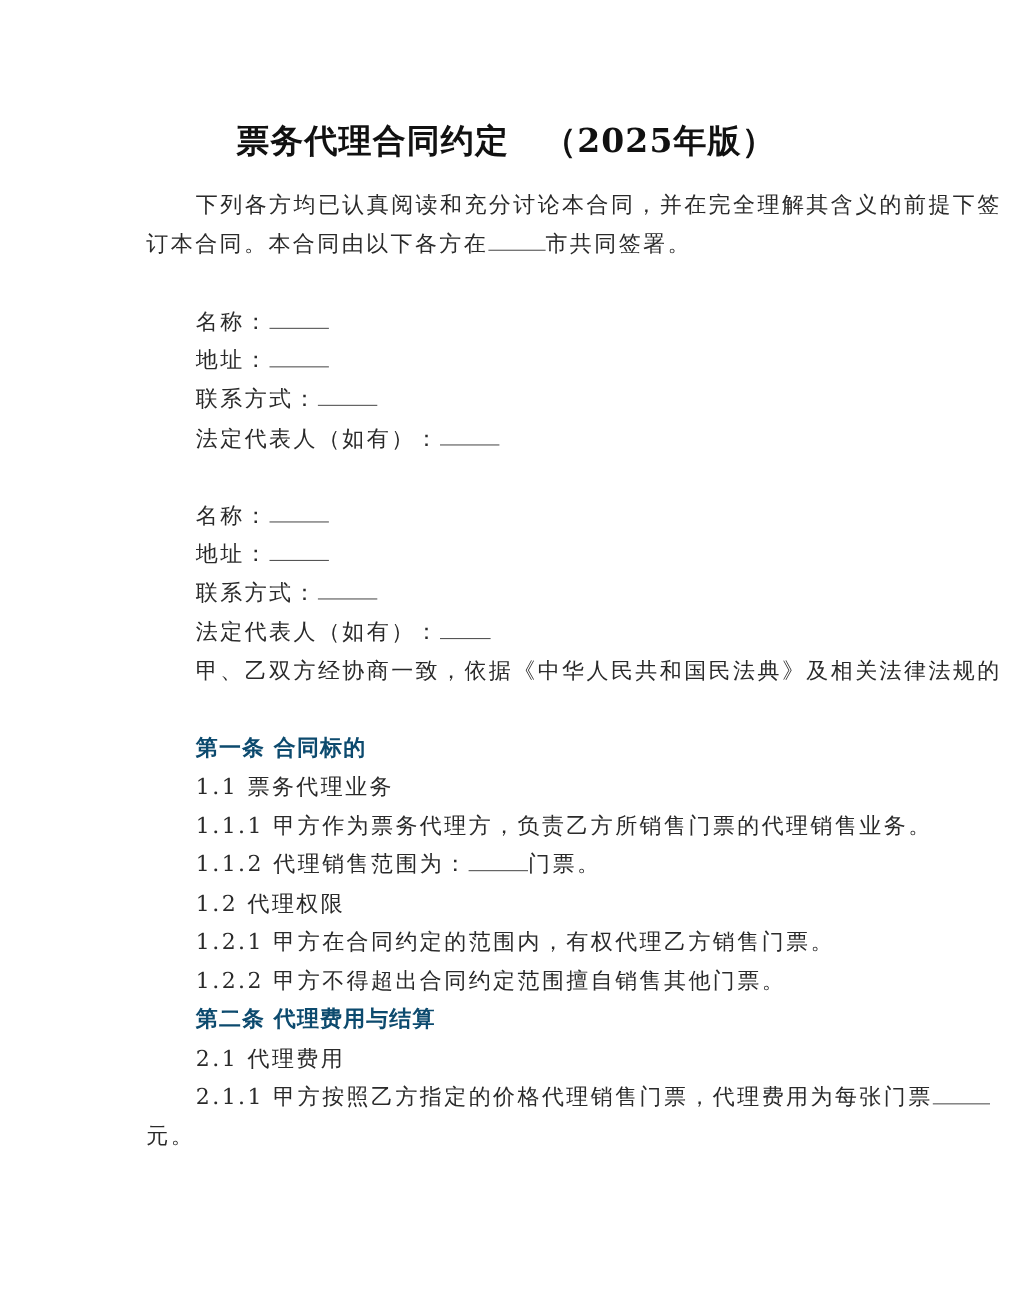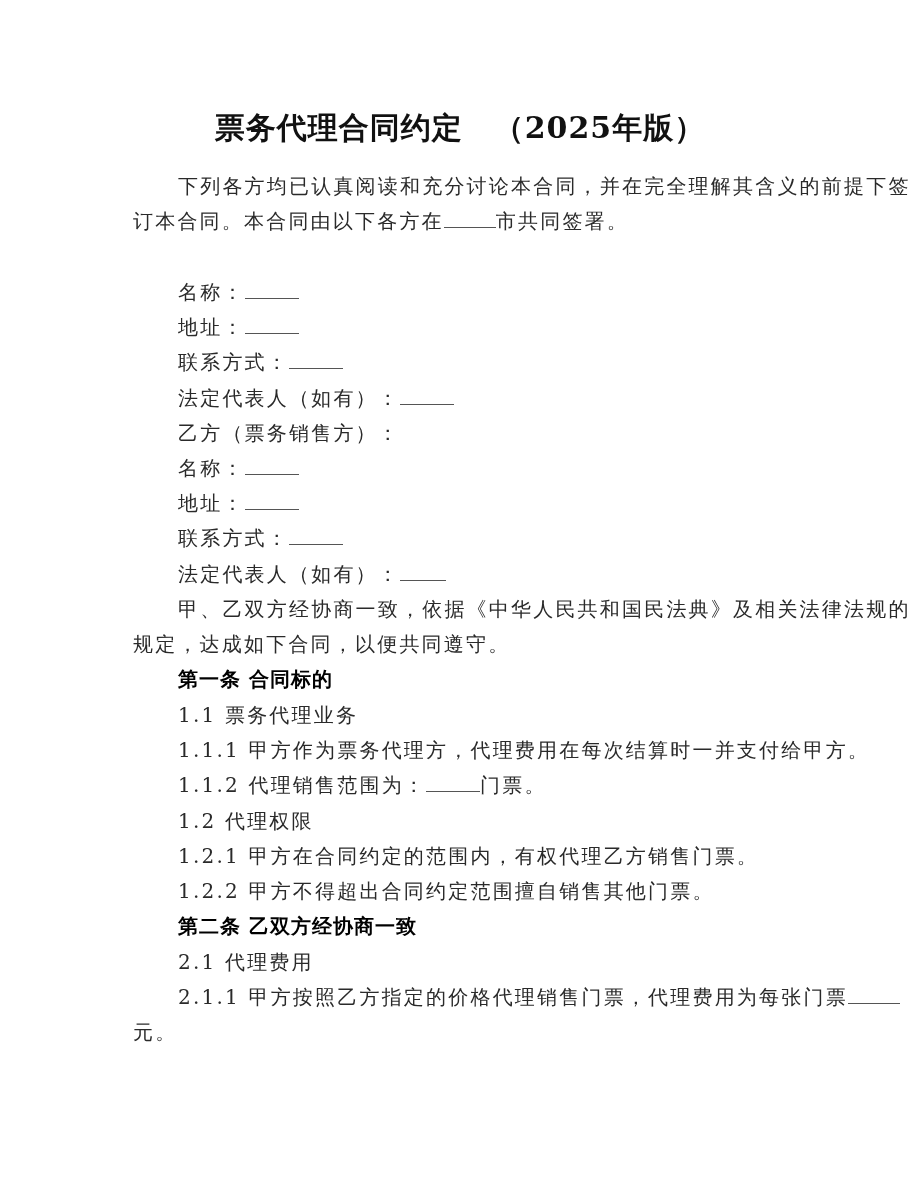--- a/index.html
+++ b/index.html
@@ -4,21 +4,21 @@
 <style>
   html, body { margin: 0; padding: 0; background: #ffffff; }
   body { width: 920px; height: 1191px; position: relative; overflow: hidden;
          font-family: "DejaVu Serif", "Liberation Serif", serif; color: #222; }
   .page { position: absolute; left: 0; top: 0; width: 804px; height: 1191px; }
   .title { position: absolute; top: 108px; left: 0; width: 920px; text-align: center;
            font-size: 30px; font-weight: bold; color: #111; letter-spacing: 1px; }
   .line { position: absolute; left: 133px; width: 640px; font-size: 20px;
           letter-spacing: 2.2px; white-space: nowrap; color: #2a2a2a; line-height: 20px; }
   .indent { left: 178px; }
-  .bold { font-weight: bold; color: #000000; letter-spacing: 1px; }
+  .bold { font-weight: bold; color: #0c4a6e; letter-spacing: 1px; }
   .blank { display: inline-block; border-bottom: 1px solid #555; height: 14px; vertical-align: baseline; }
 </style>
 </head>
 <body>
 
 <div class="page">
   <div class="title">票务代理合同约定　（2025年版）</div>
 
   <div class="line indent" style="top:176px">下列各方均已认真阅读和充分讨论本合同，并在完全理解其含义的前提下签</div>
   <div class="line" style="top:211px">
@@ -31,46 +31,44 @@
   <div class="line indent" style="top:317px">
     <span>地址：</span><span class="blank" style="width:54px"></span>
   </div>
   <div class="line indent" style="top:352px">
     <span>联系方式：</span><span class="blank" style="width:54px"></span>
   </div>
   <div class="line indent" style="top:388px">
     <span>法定代表人（如有）：</span><span class="blank" style="width:54px"></span>
   </div>
 
-  <div class="line indent" style="top:423px">乙方（票务销售方）：</div>
   <div class="line indent" style="top:458px">
     <span>名称：</span><span class="blank" style="width:54px"></span>
   </div>
   <div class="line indent" style="top:493px">
     <span>地址：</span><span class="blank" style="width:54px"></span>
   </div>
   <div class="line indent" style="top:528px">
     <span>联系方式：</span><span class="blank" style="width:54px"></span>
   </div>
   <div class="line indent" style="top:564px">
     <span>法定代表人（如有）：</span><span class="blank" style="width:46px"></span>
   </div>
 
   <div class="line indent" style="top:599px">甲、乙双方经协商一致，依据《中华人民共和国民法典》及相关法律法规的</div>
-  <div class="line" style="top:634px">规定，达成如下合同，以便共同遵守。</div>
 
   <div class="line indent bold" style="top:669px">第一条 合同标的</div>
   <div class="line indent" style="top:705px">1.1 票务代理业务</div>
-  <div class="line indent" style="top:740px">1.1.1 甲方作为票务代理方，代理费用在每次结算时一并支付给甲方。</div>
+  <div class="line indent" style="top:740px">1.1.1 甲方作为票务代理方，负责乙方所销售门票的代理销售业务。</div>
   <div class="line indent" style="top:775px">
     <span>1.1.2 代理销售范围为：</span><span class="blank" style="width:54px"></span><span>门票。</span>
   </div>
   <div class="line indent" style="top:811px">1.2 代理权限</div>
   <div class="line indent" style="top:846px">1.2.1 甲方在合同约定的范围内，有权代理乙方销售门票。</div>
   <div class="line indent" style="top:881px">1.2.2 甲方不得超出合同约定范围擅自销售其他门票。</div>
 
-  <div class="line indent bold" style="top:916px">第二条 乙双方经协商一致</div>
+  <div class="line indent bold" style="top:916px">第二条 代理费用与结算</div>
   <div class="line indent" style="top:952px">2.1 代理费用</div>
   <div class="line indent" style="top:987px">
     <span>2.1.1 甲方按照乙方指定的价格代理销售门票，代理费用为每张门票</span><span class="blank" style="width:52px"></span>
   </div>
   <div class="line" style="top:1022px">元。</div>
 </div>
 
 </body></html>

